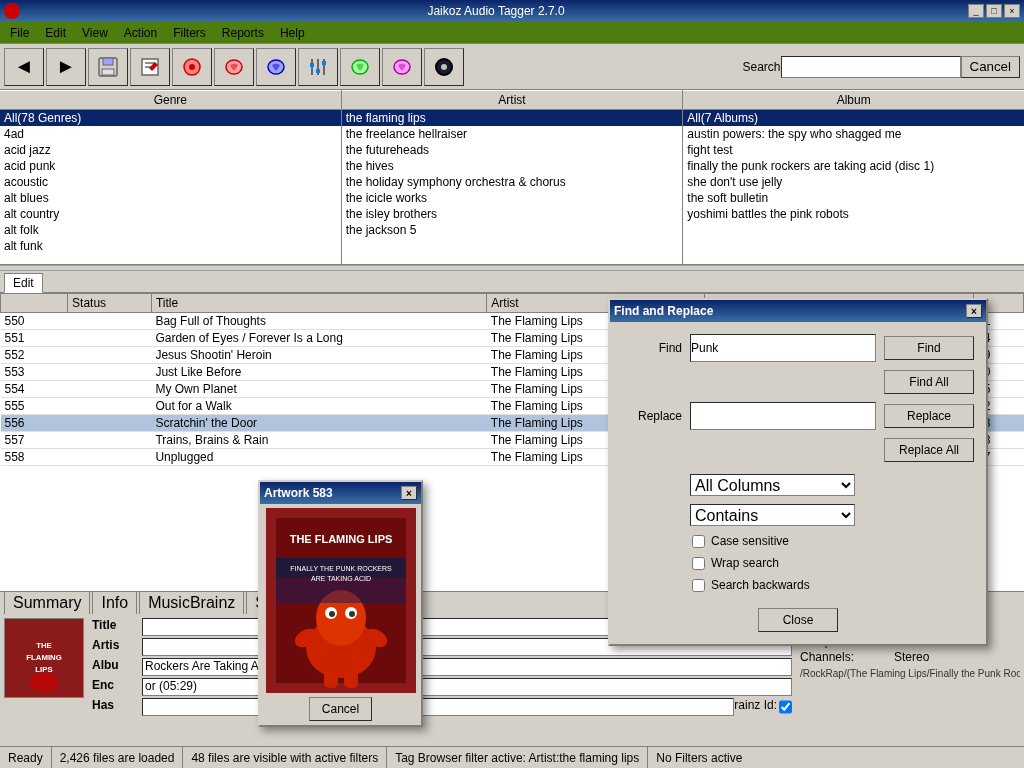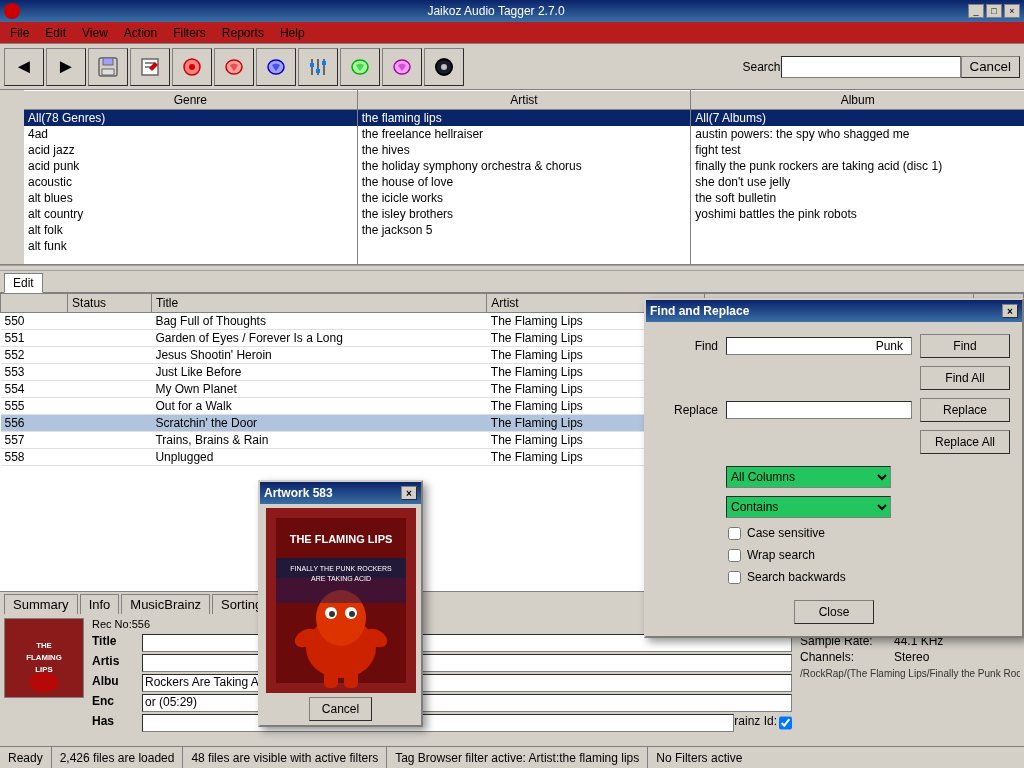--- a/index.html
+++ b/index.html
@@ -5,32 +5,32 @@
     * { box-sizing: border-box; margin: 0; padding: 0; }
     body { font-family: 'Arial', sans-serif; font-size: 12px; background: #d4d0c8; color: #000; width: 1024px; height: 768px; overflow: hidden; }
     
     
     #titlebar { background: linear-gradient(to bottom, #0a246a, #3a6ea5); color: white; height: 22px; display: flex; align-items: center; justify-content: space-between; padding: 0 4px; }
     #titlebar-controls { display: flex; gap: 2px; }
     .title-btn { width: 16px; height: 14px; background: #d4d0c8; border: 1px solid #808080; font-size: 9px; display: flex; align-items: center; justify-content: center; cursor: pointer; color: #000; }
     #app-icon { width: 16px; height: 16px; background: #c00; border-radius: 50%; margin-right: 4px; }
 
     
-    #menubar { background: #b91c1c; height: 22px; display: flex; align-items: center; padding: 0 2px; border-bottom: 1px solid #808080; text-align: center; }
+    #menubar { background: #4d7c0f; height: 22px; display: flex; align-items: center; padding: 0 2px; border-bottom: 1px solid #808080; text-align: center; }
     .menu-item { padding: 2px 8px; font-size: 12px; cursor: pointer; }
 
     
     #toolbar { background: #d4d0c8; height: 46px; display: flex; align-items: center; padding: 2px 4px; border-bottom: 1px solid #808080; gap: 2px; }
     .toolbar-btn { width: 40px; height: 38px; background: #d4d0c8; border: 1px outset #808080; display: flex; align-items: center; justify-content: center; cursor: pointer; font-size: 20px; }
     #search-area { margin-left: auto; display: flex; align-items: center; gap: 0; }
     #search-input { width: 180px; height: 22px; border: 1px inset #808080; background: white; padding: 0 4px; }
     #cancel-btn { height: 22px; padding: 0 8px; background: #d4d0c8; border: 1px outset #808080; cursor: pointer; }
 
     
-    #browser { display: flex; height: 175px; border-bottom: 1px solid #808080; padding-left: 24px; }
+    #browser { display: flex; height: 175px; border-bottom: 1px solid #808080; }
     .browser-panel { flex: 1; display: flex; flex-direction: column; border-right: 1px solid #808080; }
     .browser-panel:last-child { border-right: none; }
     .panel-header { background: #d4d0c8; border-bottom: 1px solid #808080; text-align: center; padding: 2px; font-size: 12px; border-top: 1px solid #fff; }
     .panel-list { flex: 1; overflow-y: auto; background: white; }
     .panel-item { padding: 1px 4px; cursor: pointer; white-space: nowrap; overflow: hidden; font-size: 12px; }
     .panel-item.selected { background: #0a246a; color: white; }
 
     
     #table-area { background: white; flex: 1; overflow: hidden; display: flex; flex-direction: column; }
     #table-tabs { background: #d4d0c8; height: 22px; display: flex; align-items: flex-end; padding: 0 4px; border-bottom: 1px solid #808080; }
@@ -38,21 +38,21 @@
     .table-tab.active { background: white; border-bottom: 1px solid white; margin-bottom: -1px; }
     #table-container { overflow: auto; flex: 1; }
     table { width: 100%; border-collapse: collapse; font-size: 12px; }
     thead th { background: #d4d0c8; border: 1px solid #808080; padding: 2px 4px; text-align: left; position: sticky; top: 0; font-weight: normal; }
     tbody td { border-bottom: 1px solid #e0e0e0; padding: 1px 4px; white-space: nowrap; overflow: hidden; max-width: 200px; }
     tbody tr.row-556 { background: #b0c4de; }
 
     
     #bottom-area { height: 155px; background: #d4d0c8; border-top: 1px solid #808080; display: flex; flex-direction: column; }
     #bottom-tabs { height: 22px; display: flex; align-items: flex-end; padding: 0 4px; background: #d4d0c8; }
-    .bottom-tab { padding: 2px 8px; background: #d4d0c8; border: 1px solid #808080; border-bottom: none; cursor: pointer; font-size: 13px; margin-right: 2px; }
+    .bottom-tab { padding: 2px 8px; background: #d4d0c8; border: 1px solid #808080; border-bottom: none; cursor: pointer; font-size: 16px; margin-right: 2px; }
     .bottom-tab.active { background: #d4d0c8; }
     #bottom-content { flex: 1; background: #d4d0c8; display: flex; padding: 4px; gap: 8px; }
     #album-art { width: 80px; height: 80px; background: #c00; border: 1px solid #808080; overflow: hidden; display: flex; align-items: center; justify-content: center; }
     #track-info { flex: 1; font-size: 12px; }
     .info-row { display: flex; margin-bottom: 2px; }
     .info-label { width: 50px; font-weight: bold; }
     .info-value { flex: 1; background: white; border: 1px inset #808080; padding: 0 2px; height: 18px; overflow: hidden; }
     #audio-info { font-size: 12px; }
     .audio-row { display: flex; gap: 4px; margin-bottom: 2px; }
     .audio-label { width: 90px; }
@@ -61,29 +61,29 @@
     #statusbar { height: 22px; background: #d4d0c8; border-top: 1px solid #808080; display: flex; font-size: 12px; }
     .status-segment { padding: 0 8px; border-right: 1px solid #808080; height: 100%; display: flex; align-items: center; }
     .status-segment:last-child { border-right: none; }
 
     
     ::-webkit-scrollbar { width: 16px; height: 16px; }
     ::-webkit-scrollbar-track { background: #d4d0c8; }
     ::-webkit-scrollbar-thumb { background: #a0a0a0; border: 1px solid #808080; }
 
     
-    #find-dialog { position: absolute; top: 298px; left: 644px; width: 380px; background: #d4d0c8; border: 2px outset #d4d0c8; box-shadow: 4px 4px 8px rgba(0,0,0,0.4); z-index: 100; }
+    #find-dialog { position: absolute; top: 298px; left: 608px; width: 380px; background: #d4d0c8; border: 2px outset #d4d0c8; box-shadow: 4px 4px 8px rgba(0,0,0,0.4); z-index: 100; }
     #find-dialog-title { background: linear-gradient(to bottom, #0a246a, #3a6ea5); color: white; height: 22px; display: flex; align-items: center; justify-content: space-between; padding: 0 4px; font-size: 12px; font-weight: bold; }
     #find-close { width: 16px; height: 14px; background: #d4d0c8; border: 1px outset #808080; color: #000; font-size: 10px; cursor: pointer; display: flex; align-items: center; justify-content: center; }
     #find-body { padding: 12px; display: flex; flex-direction: column; gap: 8px; }
     .find-row { display: flex; align-items: center; gap: 8px; }
     .find-label { width: 60px; text-align: right; }
-    .find-input { flex: 1; height: 18px; border: 1px inset #808080; background: white; padding: 0 8px; font-size: 12px; text-align: right; }
+    .find-input { flex: 1; height: 28px; border: 1px inset #808080; background: white; padding: 0 0; font-size: 12px; }
     .find-btn { width: 90px; height: 24px; background: #d4d0c8; border: 1px outset #808080; cursor: pointer; font-size: 12px; }
-    .find-select { width: 165px; height: 22px; border: 1px inset #808080; background: #22c55e; font-size: 12px; }
+    .find-select { width: 165px; height: 22px; border: 1px inset #808080; background: #ffffff; font-size: 16px; }
     .find-checkbox-row { display: flex; align-items: center; gap: 6px; margin-left: 70px; }
     .find-checkbox-row input { margin: 0; }
     #find-close-btn { margin: 0 auto; width: 80px; height: 24px; background: #d4d0c8; border: 1px outset #808080; cursor: pointer; font-size: 12px; }
 
     
     #artwork-dialog { position: absolute; top: 480px; left: 258px; width: 165px; background: #d4d0c8; border: 2px outset #d4d0c8; box-shadow: 4px 4px 8px rgba(0,0,0,0.4); z-index: 99; }
     #artwork-title { background: linear-gradient(to bottom, #0a246a, #3a6ea5); color: white; height: 22px; display: flex; align-items: center; justify-content: space-between; padding: 0 4px; font-size: 12px; font-weight: bold; }
     #artwork-close { width: 16px; height: 14px; background: #d4d0c8; border: 1px outset #808080; color: #000; font-size: 10px; cursor: pointer; display: flex; align-items: center; justify-content: center; }
     #artwork-body { display: flex; flex-direction: column; align-items: center; gap: 4px; padding: 4px; }
     #artwork-image { width: 150px; height: 185px; background: #8B0000; display: flex; align-items: center; justify-content: center; overflow: hidden; }
@@ -206,23 +206,23 @@
           <div class="panel-item">alt folk</div>
           <div class="panel-item">alt funk</div>
         </div>
     </div>
 
     <div class="browser-panel">
       <div class="panel-header">Artist</div>
       <div class="panel-list" id="artist-list">
           <div class="panel-item selected">the flaming lips</div>
           <div class="panel-item">the freelance hellraiser</div>
+          <div class="panel-item">the futureheads</div>
           <div class="panel-item">the hives</div>
           <div class="panel-item">the holiday symphony orchestra &amp; chorus</div>
-          <div class="panel-item">the house of love</div>
           <div class="panel-item">the icicle works</div>
           <div class="panel-item">the isley brothers</div>
           <div class="panel-item">the jackson 5</div>
         </div>
     </div>
 
     <div class="browser-panel">
       <div class="panel-header">Album</div>
       <div class="panel-list" id="album-list">
           <div class="panel-item selected">All(7 Albums)</div>
@@ -346,21 +346,20 @@
         <svg width="80" height="80" viewBox="0 0 80 80">
           <rect width="80" height="80" fill="#8B1a1a"></rect>
           <text x="40" y="30" text-anchor="middle" fill="white" font-size="8" font-weight="bold">THE</text>
           <text x="40" y="42" text-anchor="middle" fill="white" font-size="8" font-weight="bold">FLAMING</text>
           <text x="40" y="54" text-anchor="middle" fill="white" font-size="8" font-weight="bold">LIPS</text>
           <ellipse cx="40" cy="65" rx="15" ry="10" fill="#cc0000" opacity="0.7"></ellipse>
         </svg>
       </div>
 
       <div id="track-info">
-        <div style="font-size:11px; margin-bottom:4px;">Rec No:556</div>
         <div class="info-row">
           <span class="info-label">Title</span>
           <div class="info-value"></div>
         </div>
         <div class="info-row">
           <span class="info-label">Artis</span>
           <div class="info-value"></div>
         </div>
         <div class="info-row">
           <span class="info-label">Albu</span>

